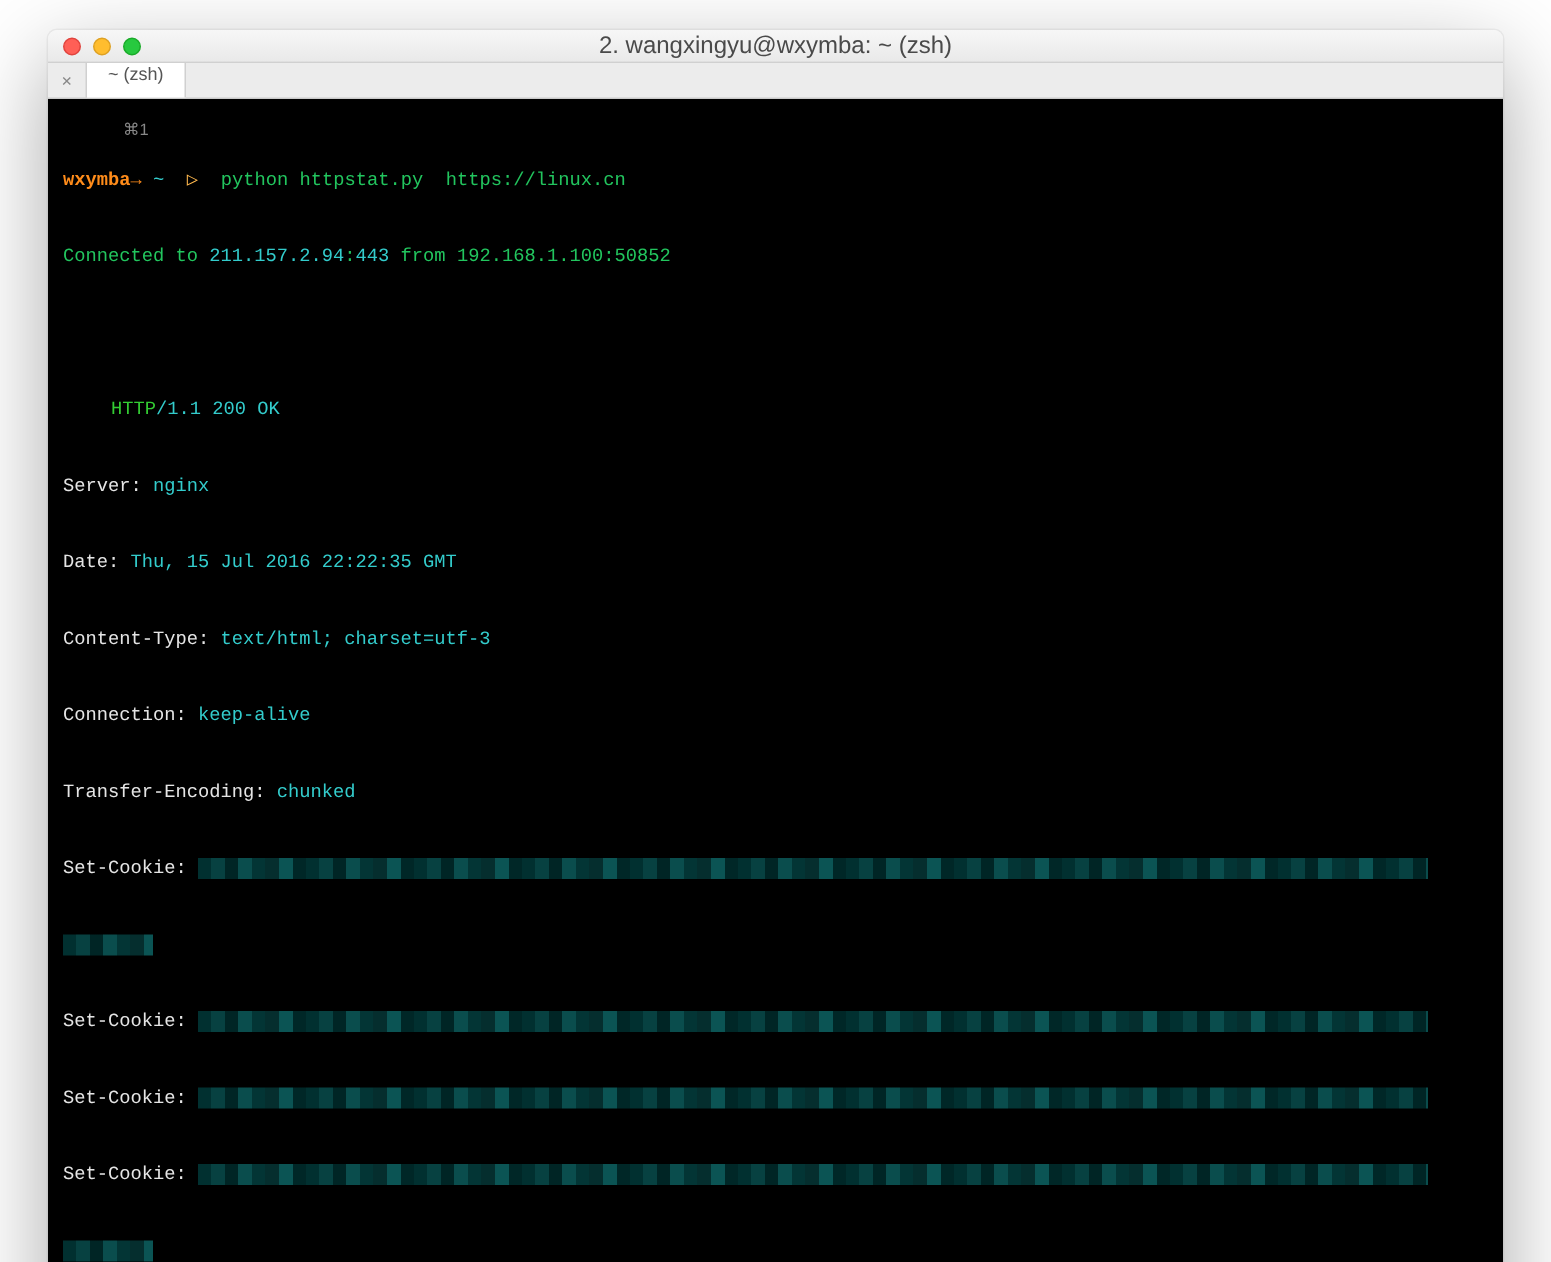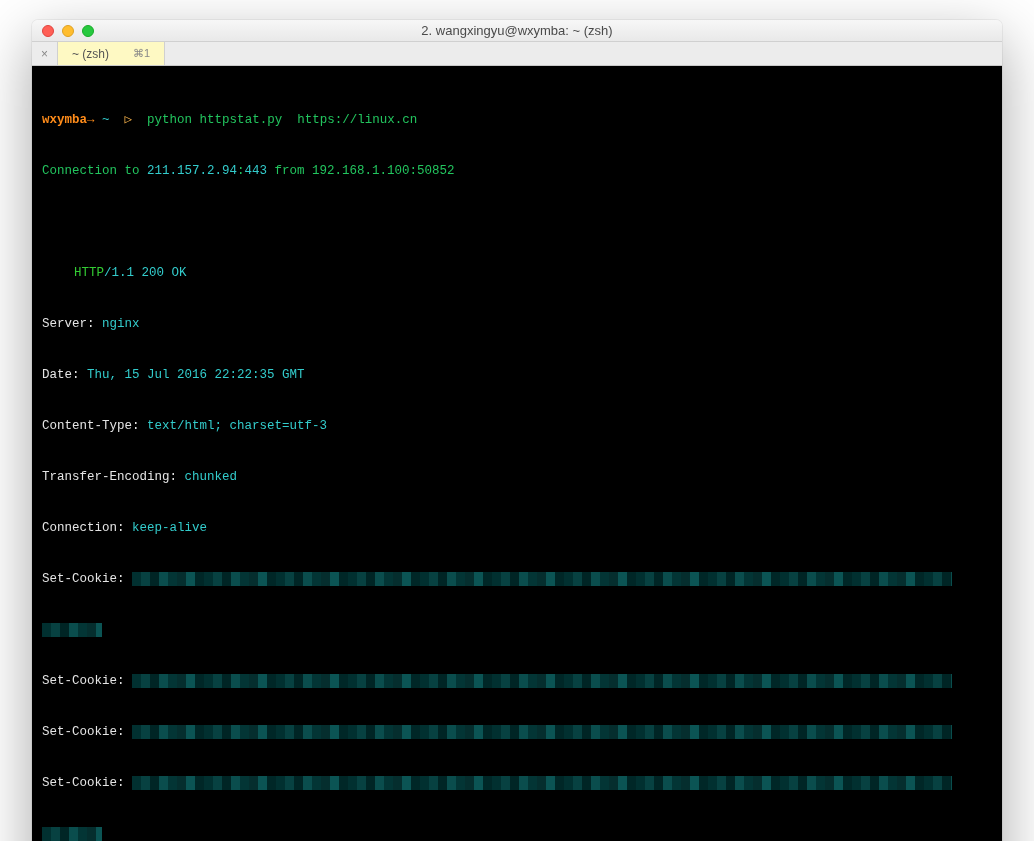--- a/index.html
+++ b/index.html
@@ -32,21 +32,21 @@
       padding-left: 10px;
     }
     .tl { width: 12px; height: 12px; border-radius: 50%; }
     .tl.close { background: #ff5f56; border: 0.5px solid #e0443e; }
     .tl.min { background: #ffbd2e; border: 0.5px solid #dea123; }
     .tl.max { background: #27c93f; border: 0.5px solid #1aab29; }
     .window-title {
       position: absolute;
       left: 0; right: 0;
       text-align: center;
-      font-size: 13px;
+      font-size: 16px;
       color: #4a4a4a;
       font-family: -apple-system, "Helvetica Neue", sans-serif;
       pointer-events: none;
     }
     .tabbar {
       height: 24px;
       background: #ececec;
       display: flex;
       align-items: stretch;
       border-bottom: 1px solid #c9c9c9;
@@ -62,21 +62,22 @@
       border-right: 1px solid #d0d0d0;
       color: #888;
       cursor: pointer;
     }
     .tab {
       display: flex;
       align-items: center;
       padding: 0 14px;
       gap: 24px;
       border-right: 1px solid #d0d0d0;
-      background: #fef9c3;
+      background: #ffffff;
+      flex-direction: column;
     }
     .tab .shortcut { color: #888; font-size: 11px; }
     .terminal {
       background: #000;
       color: #ddd;
       padding: 12px 10px 12px 10px;
       font-size: 12.5px;
       line-height: 17px;
       min-height: 740px;
       font-family: Menlo, Monaco, "Courier New", monospace;
@@ -119,28 +120,28 @@
   <div class="tabbar">
     <div class="tab-close">×</div>
     <div class="tab">
       <span>~ (zsh)</span>
       <span class="shortcut">⌘1</span>
     </div>
   </div>
 
   <div class="terminal">
     <div class="row"><span class="orange">wxymba→</span> <span class="cyan">~</span>  <span class="yellow">▷</span>  <span class="white">python httpstat.py  https://linux.cn</span></div>
-    <div class="row"><span class="white">Connection to </span><span class="cyan">211.157.2.94</span><span class="white">:</span><span class="cyan">443</span><span class="white"> from </span><span class="white">192.168.1.100:50852</span></div>
+    <div class="row"><span class="white">Connected to </span><span class="cyan">211.157.2.94</span><span class="white">:</span><span class="cyan">443</span><span class="white"> from </span><span class="white">192.168.1.100:50852</span></div>
     <div class="row">&nbsp;</div>
     <div class="row"><span class="green">HTTP</span><span class="cyan">/1.1 200 OK</span></div>
     <div class="row"><span class="grey">Server:</span><span class="cyan"> nginx</span></div>
     <div class="row"><span class="grey">Date:</span><span class="cyan"> Thu, 15 Jul 2016 22:22:35 GMT</span></div>
     <div class="row"><span class="grey">Content-Type:</span><span class="cyan"> text/html; charset=utf-3</span></div>
+    <div class="row"><span class="grey">Connection:</span><span class="cyan"> keep-alive</span></div>
     <div class="row"><span class="grey">Transfer-Encoding:</span><span class="cyan"> chunked</span></div>
-    <div class="row"><span class="grey">Connection:</span><span class="cyan"> keep-alive</span></div>
     <div class="row"><span class="grey">Set-Cookie:</span> <span class="censor w-long"></span></div>
     <div class="row"><span class="censor w-short"></span></div>
     <div class="row"><span class="grey">Set-Cookie:</span> <span class="censor w-long"></span></div>
     <div class="row"><span class="grey">Set-Cookie:</span> <span class="censor w-long"></span></div>
     <div class="row"><span class="grey">Set-Cookie:</span> <span class="censor w-long"></span></div>
     <div class="row"><span class="censor w-short"></span></div>
     
     
     
     

